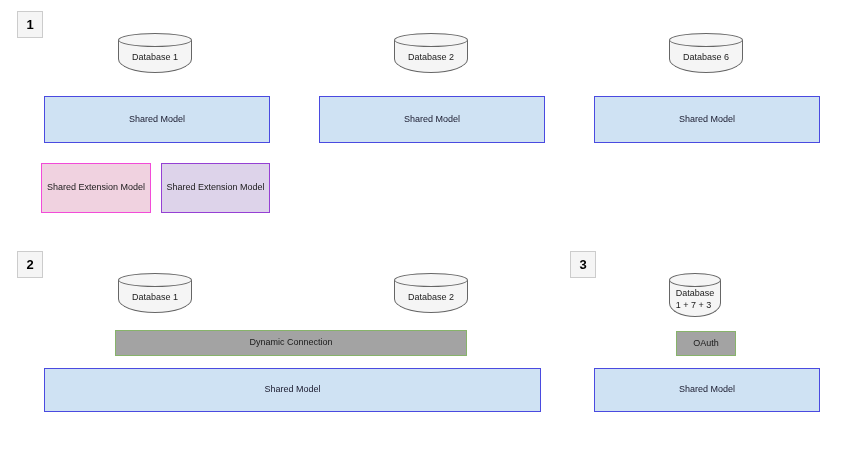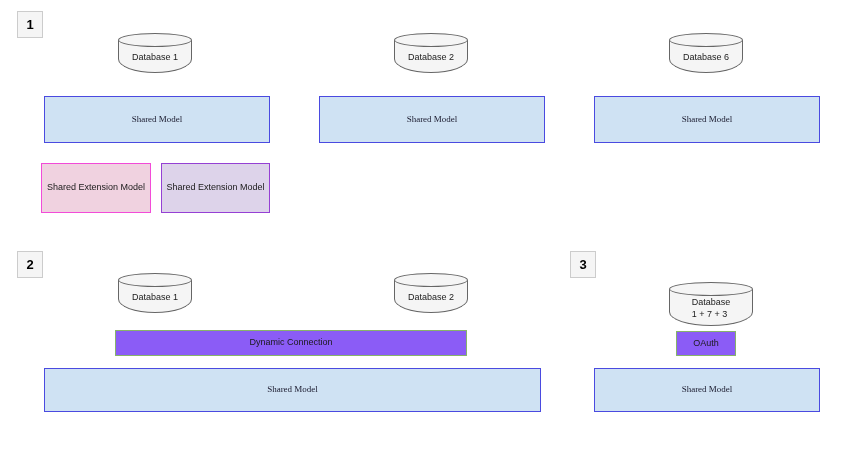--- a/index.html
+++ b/index.html
@@ -58,24 +58,24 @@
   
   .box{
     position:absolute;
     box-sizing:border-box;
     display:flex;align-items:center;justify-content:center;
     text-align:center;
     font-size:9px;
     line-height:1.3;
     border-width:1px;border-style:solid;
   }
-  .box-blue{background:#cfe2f3;border-color:#4a4ae0;color:#1a1a2e;font-family:Liberation Serif, serif;}
+  .box-blue{background:#cfe2f3;border-color:#4a4ae0;color:#1a1a2e;}
   .box-pink{background:#f0d2e0;border-color:#f24bd8;color:#1a1a1a;}
   .box-purple{background:#ddd3ea;border-color:#9540d4;color:#1a1a1a;}
-  .box-green{background:#8b5cf6;border-color:#87b36a;color:#1a1a1a;}
+  .box-green{background:#a3a3a3;border-color:#87b36a;color:#1a1a1a;}
 </style>
 </head>
 <body>
 
 <div id="canvas">
 
   <div class="badge" style="left:17px;top:11px;">1</div>
 
   <div class="db" style="left:118px;top:33px;width:74px;height:40px;">
     <div class="cyl-body"></div>
@@ -118,21 +118,21 @@
     <div class="cyl-top"></div>
     <div class="db-label">Database 2</div>
   </div>
 
   <div class="box box-green" style="left:115px;top:330px;width:352px;height:26px;">Dynamic Connection</div>
 
   <div class="box box-blue" style="left:44px;top:368px;width:497px;height:44px;">Shared Model</div>
 
   <div class="badge" style="left:570px;top:251px;">3</div>
 
-  <div class="db" style="left:669px;top:282px;width:84px;height:44px;">
+  <div class="db" style="left:669px;top:273px;width:52px;height:44px;">
     <div class="cyl-body"></div>
     <div class="cyl-top"></div>
     <div class="db-label">
       <div>
         <div>Database</div>
         <div>1 + 7 + 3</div>
       </div>
     </div>
   </div>
 

